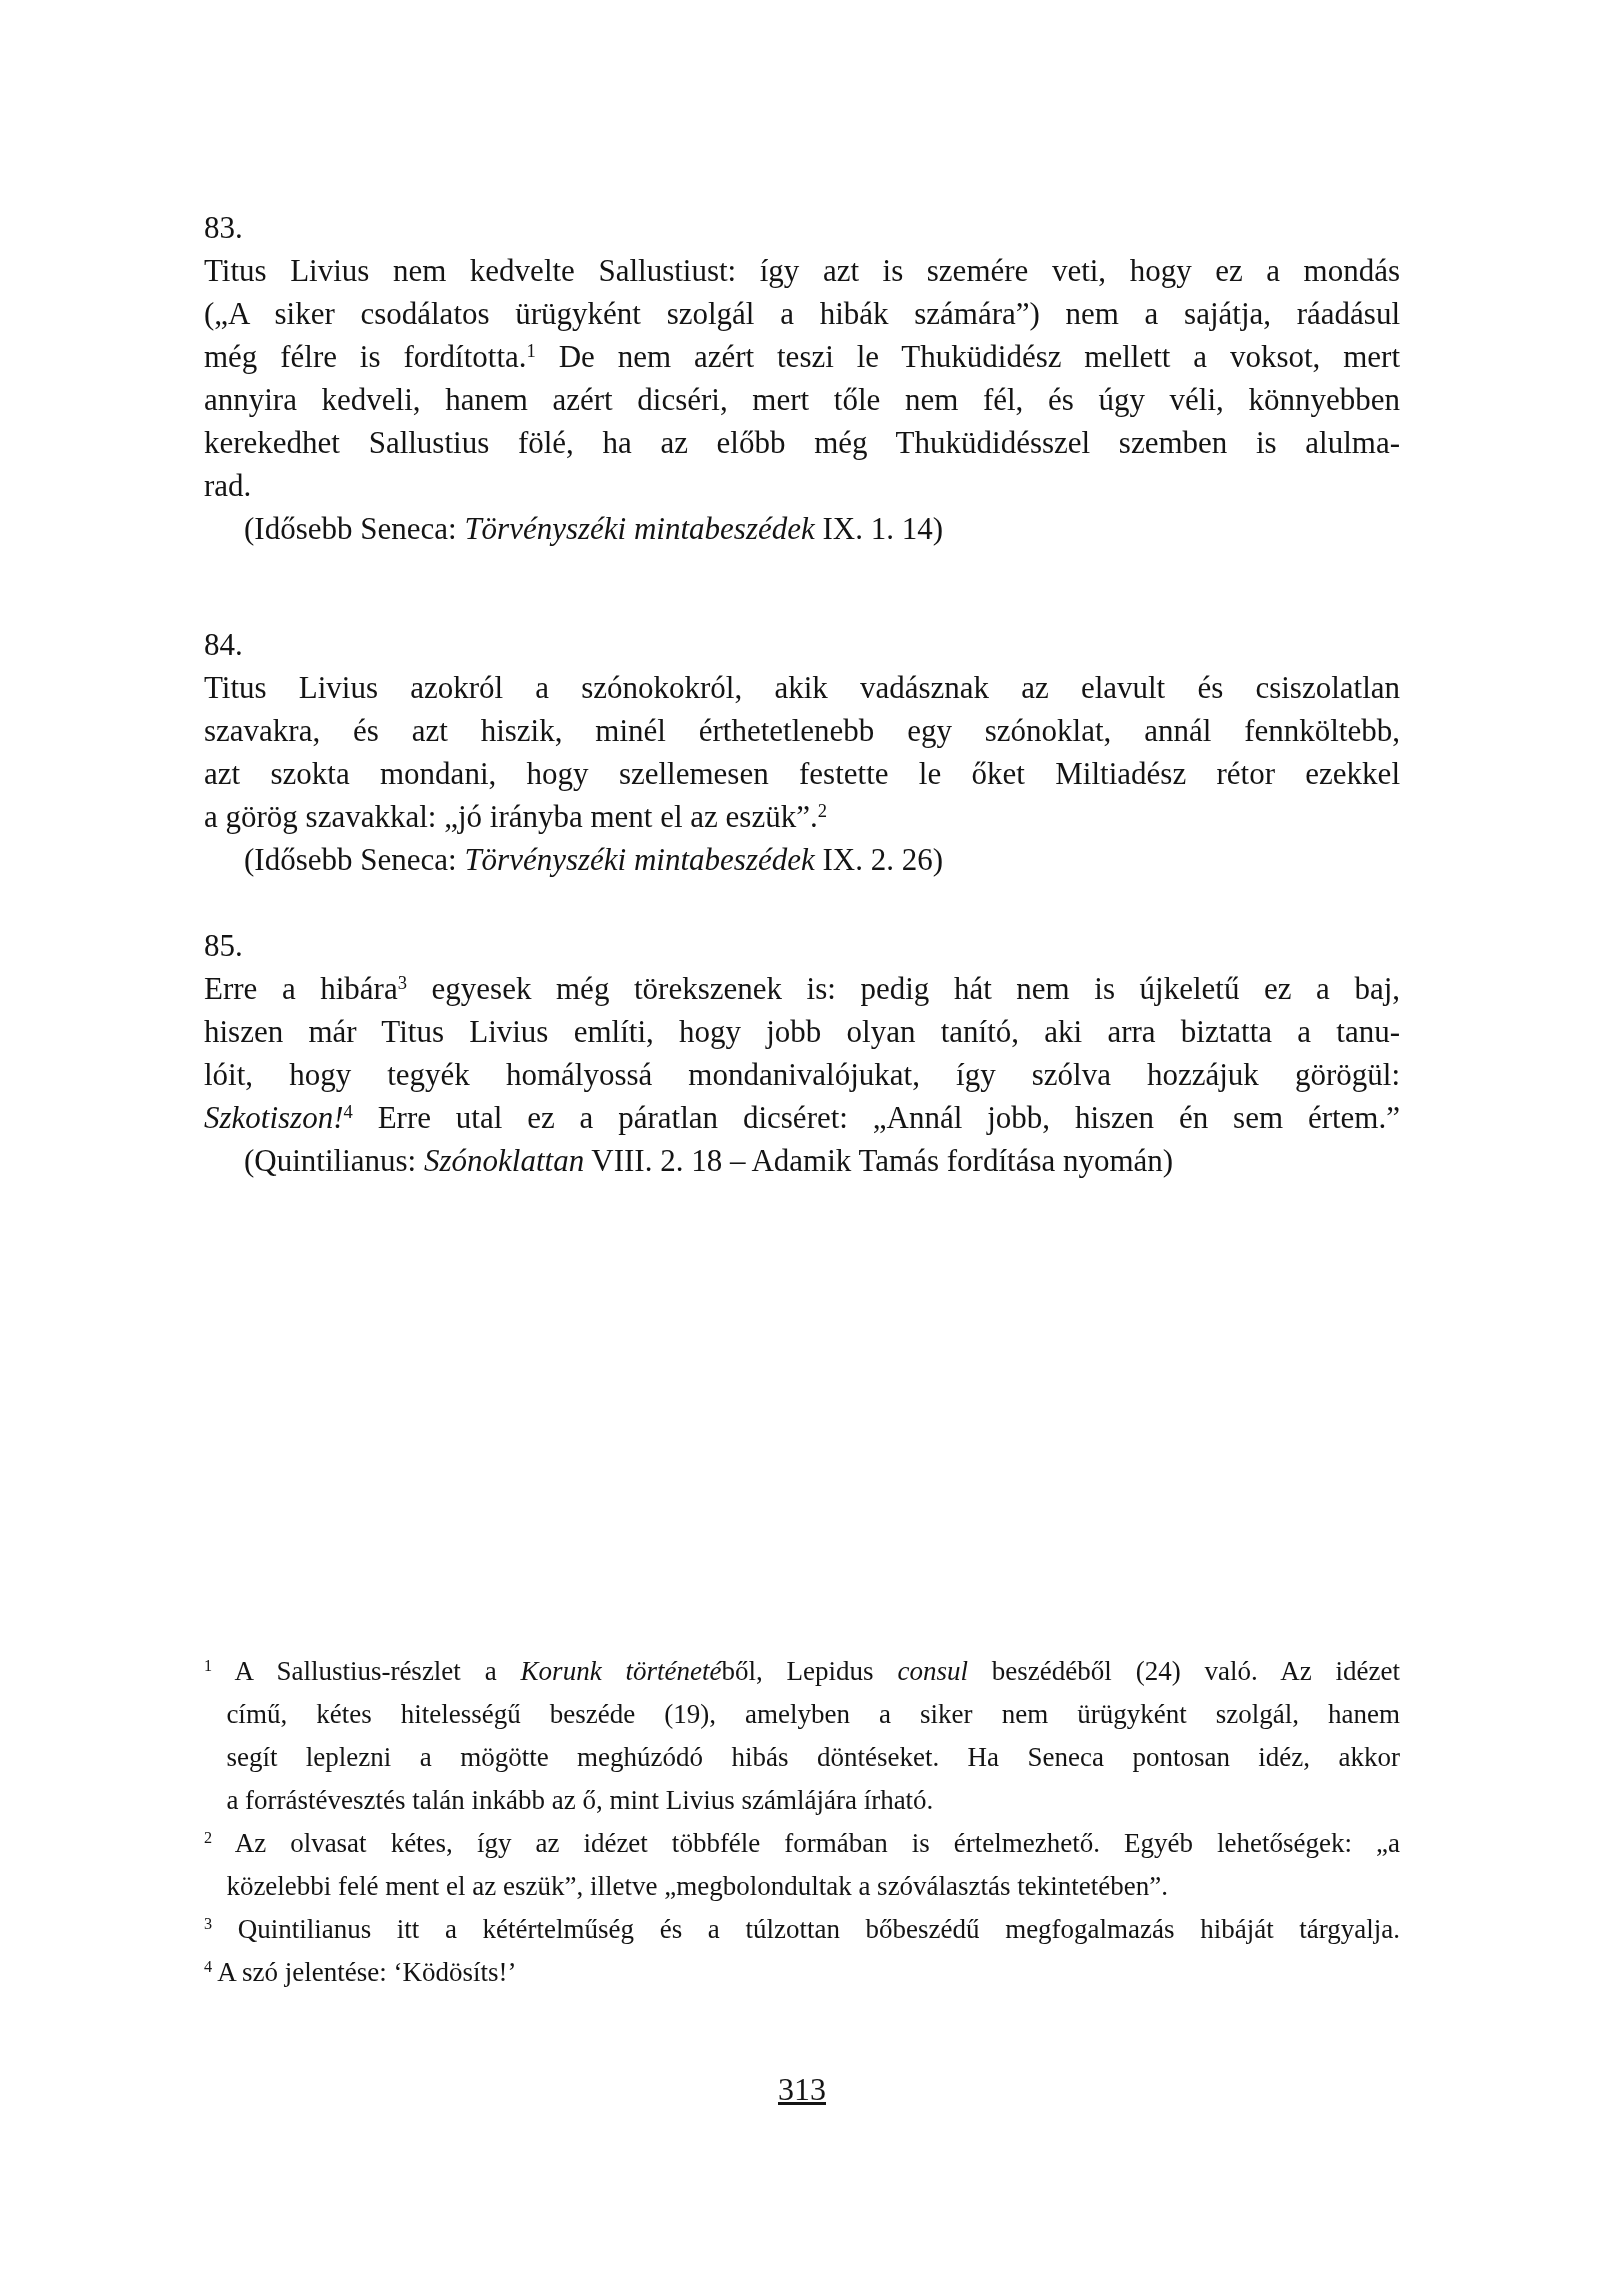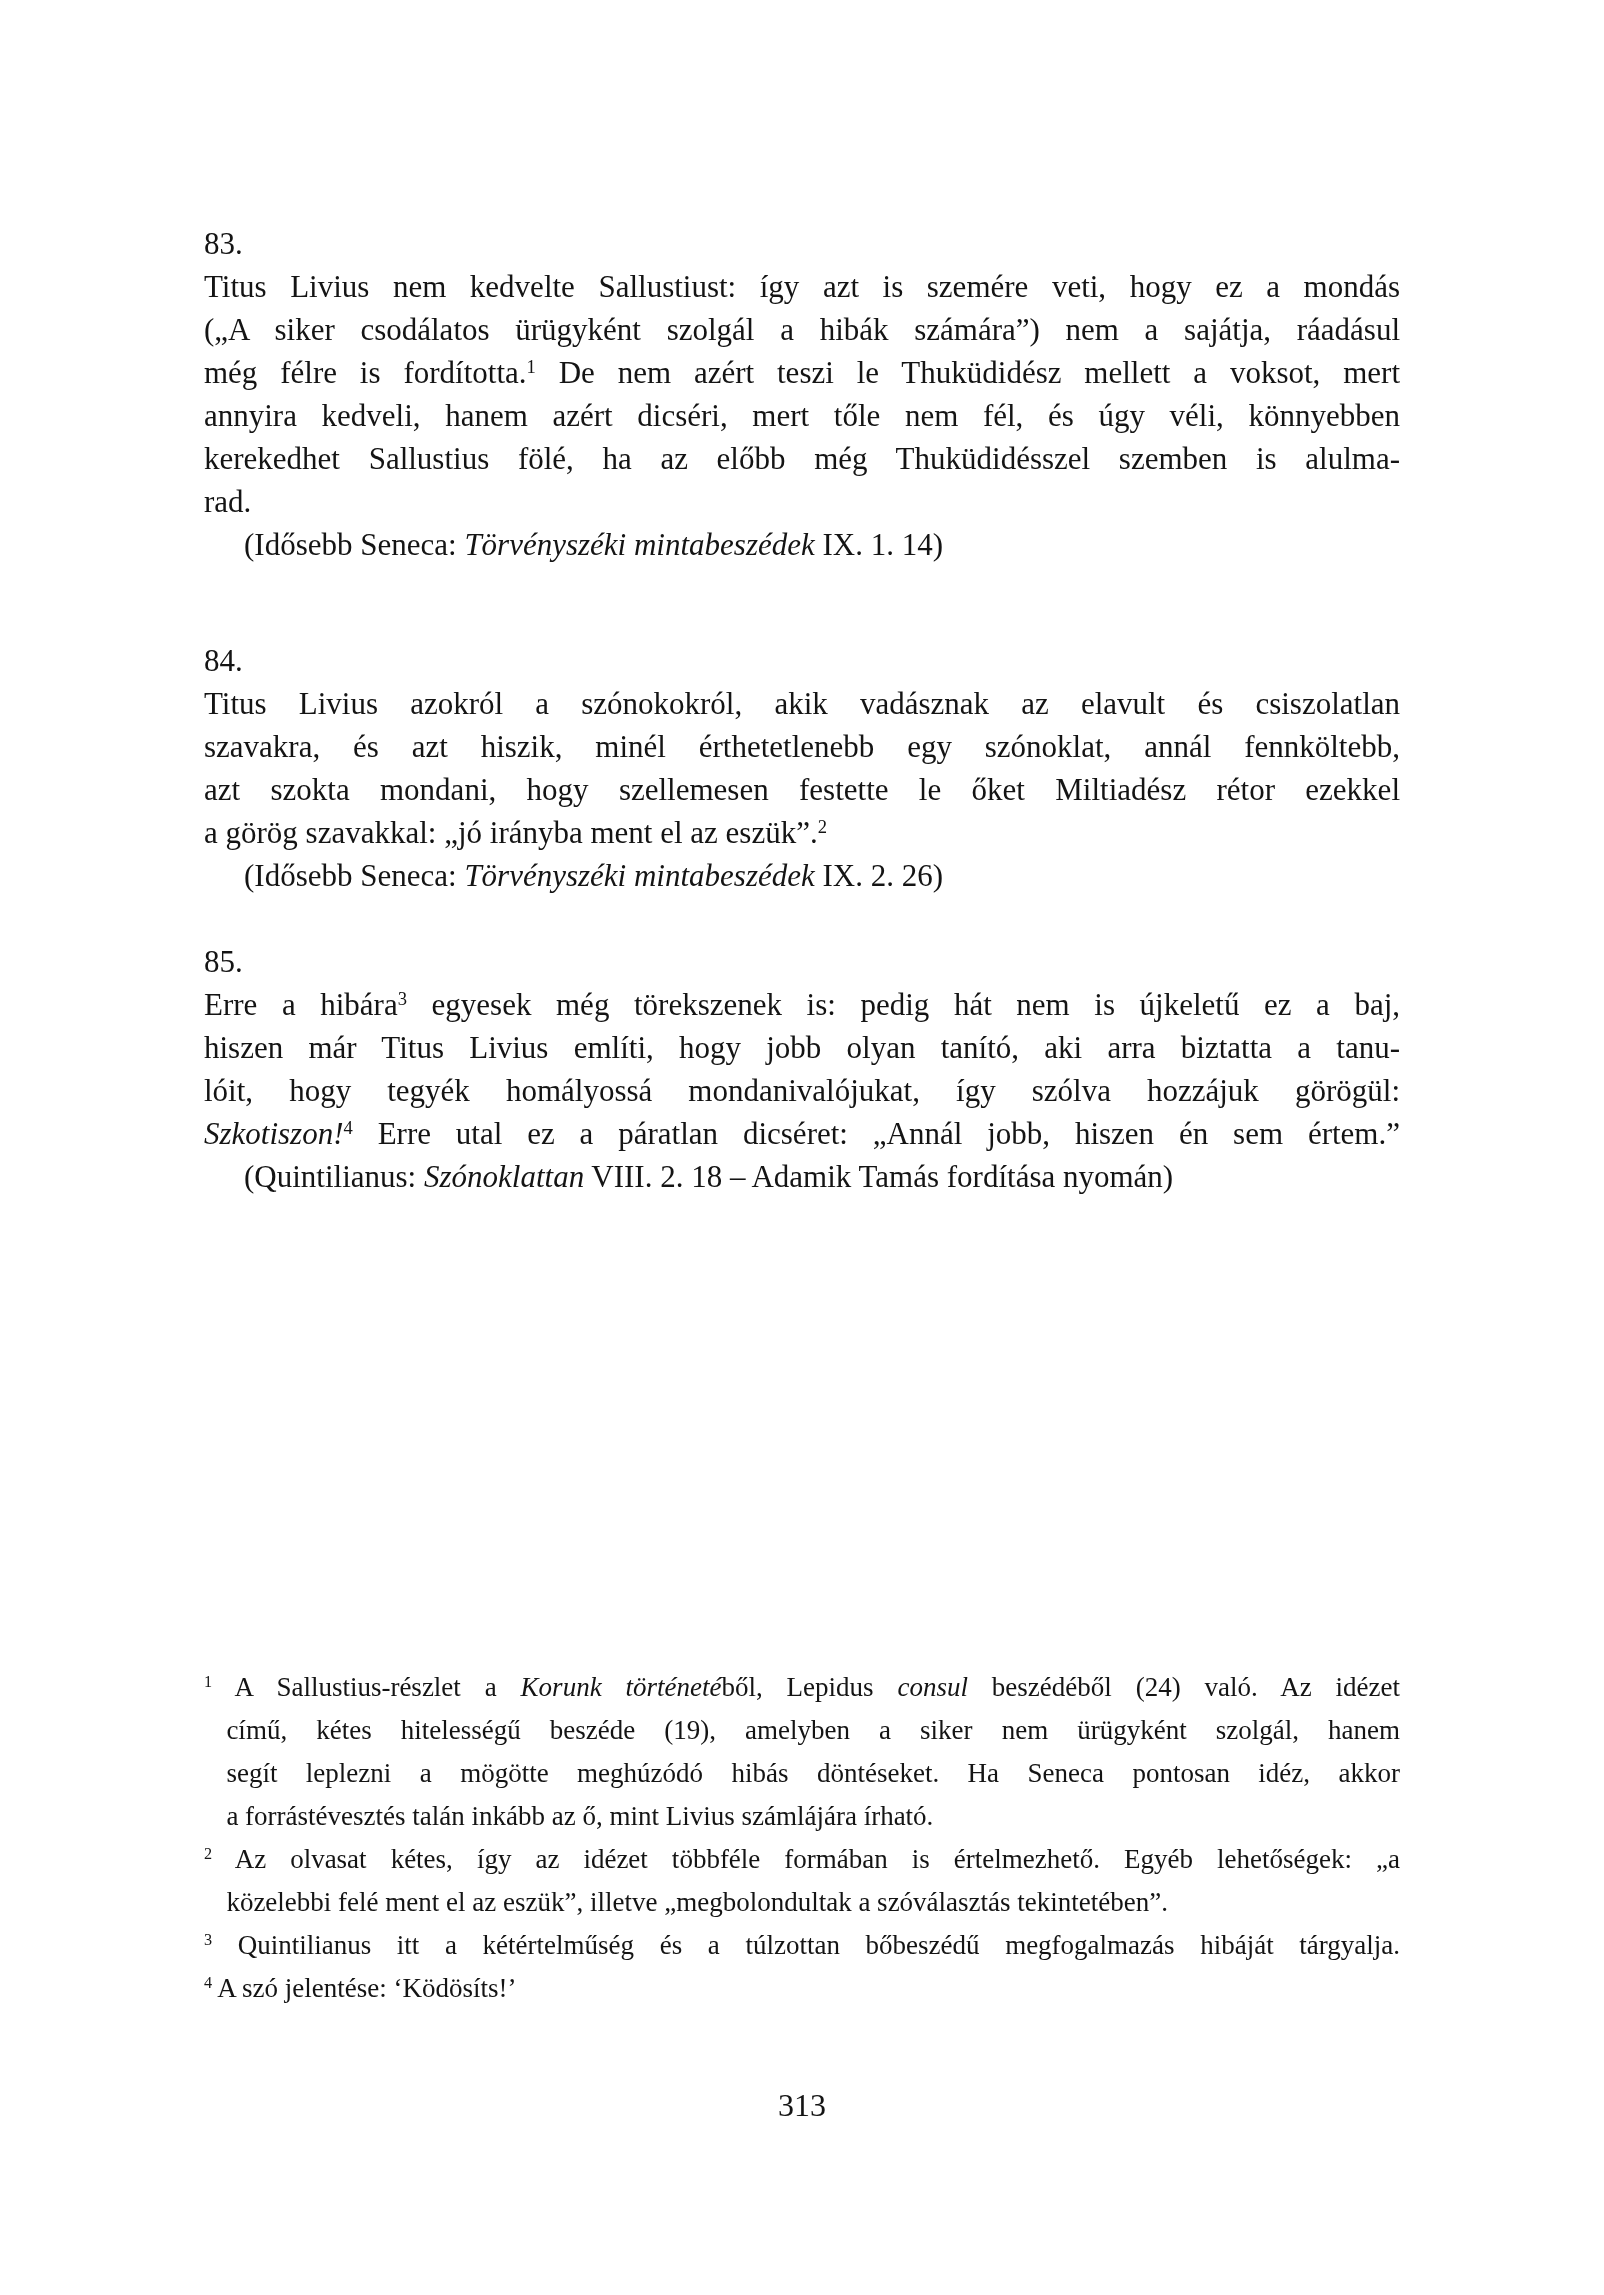--- a/index.html
+++ b/index.html
@@ -10,21 +10,20 @@
     background: #ffffff;
     font-family: "Liberation Serif", "DejaVu Serif", serif;
     color: #141414;
     overflow: hidden;
   }
   .content {
     position: absolute;
     left: 204px;
     top: 0;
     width: 1196px;
-    margin-top: 16px;
   }
   #sections { padding-top: 206px; }
   .line {
     font-size: 31px;
     line-height: 43px;
     white-space: normal;
   }
   .just {
     text-align: justify;
     text-align-last: justify;
@@ -47,20 +46,21 @@
   .footnote .line {
     font-size: 27px;
     line-height: 43px;
   }
   .footnote .fn-first { text-indent: -22.4px; }
   .page-number {
     margin-top: 74px;
     text-align: center;
     font-size: 32px;
     line-height: 43px;
+    text-decoration: underline;
   }
 </style>
 </head>
 <body>
 
 <div class="page">
   <div class="content">
     <div id="sections">
         <div class="section">
           <div class="line section-number">83.</div>

